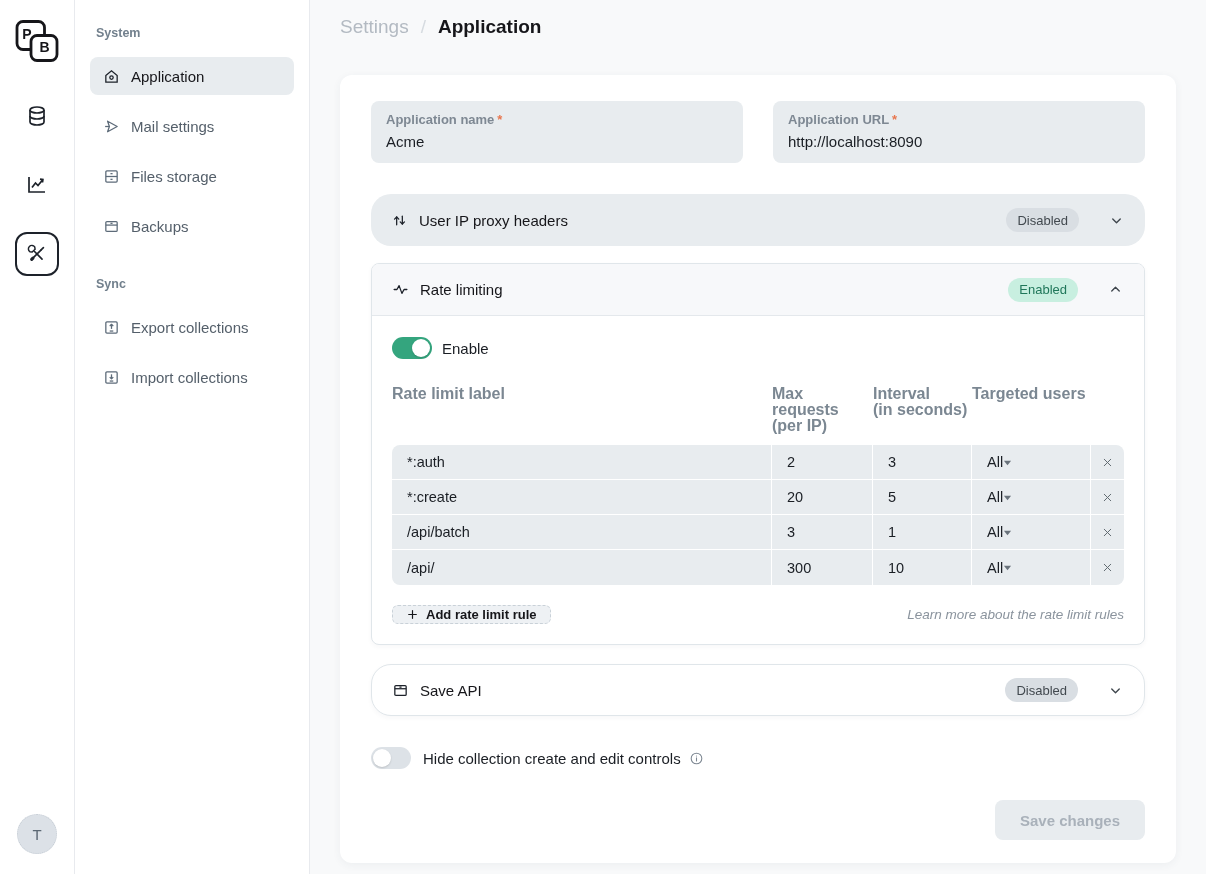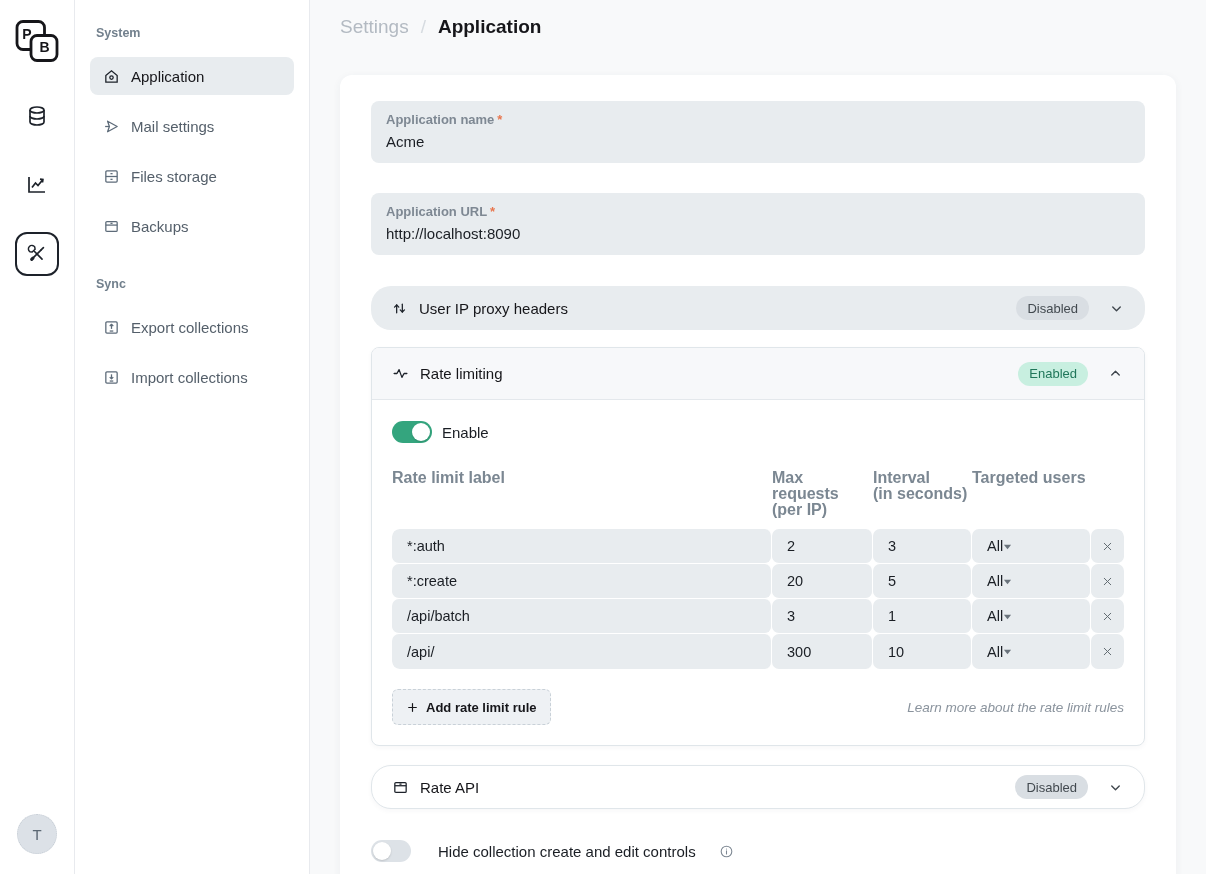--- a/index.html
+++ b/index.html
@@ -27,33 +27,33 @@
 
 .main { flex:1; background:#f8f9fa; padding:0 30px; overflow:hidden;}
 .breadcrumbs { padding-top:15px; display:flex; align-items:center; font-size:19px; line-height:24px;}
 .bc-parent { color:#b3bac2; }
 .bc-sep { color:#d6dbe0; margin:0 12px; font-weight:400;}
 .bc-current { color:#16161a; font-weight:700; }
 
 .card { margin-top:36px; background:#fff; border-radius:12px; box-shadow:0 2px 8px rgba(44,62,80,.06); padding:26px 31px 23px; }
 
 
-.fields { display:grid; grid-template-columns:1fr; gap:30px; margin-bottom:31px;}
+.fields { display:grid; grid-template-columns:1fr 1fr; gap:30px; margin-bottom:31px;}
 .field { background:#e8ecef; border-radius:8px; height:62px; padding:11px 15px 0; }
 .f-label { font-size:13px; font-weight:700; color:#7e8893; line-height:16px; display:flex;}
 .f-req { color:#e8764e; margin-left:3px; font-size:13px;}
 .f-value { font-size:15px; color:#1a1e24; margin-top:4px; line-height:19px;}
 
 
-.acc { height:44px; border-radius:20px; display:flex; align-items:center; padding:0 21px 0 20px; gap:11px; cursor:pointer;}
+.acc { height:52px; border-radius:20px; display:flex; align-items:center; padding:0 21px 0 20px; gap:11px; cursor:pointer;}
 .acc.gray { background:#e8ecef; margin-bottom:17px;}
 .acc.white { background:#fff; border:1px solid #e0e6ea; box-shadow:0 2px 5px rgba(44,62,80,.04); margin-bottom:30px;}
 .acc-icon { display:flex; color:#1d222a; }
 .acc-title { font-size:15px; color:#16161a; }
-.acc-right { margin-left:auto; display:flex; align-items:center; gap:20px;}
+.acc-right { margin-left:auto; display:flex; align-items:center; gap:30px;}
 .badge { height:24px; padding:0 11px; border-radius:12px; font-size:13px; display:flex; align-items:center;}
 .badge.gray { background:#d9dee3; color:#42494f;}
 .badge.green { background:#c8efe0; color:#20775a;}
 .chev { display:flex; color:#3f464d; }
 
 
 .panel { border:1px solid #e0e6ea; border-radius:8px; background:#fff; box-shadow:0 2px 5px rgba(44,62,80,.04); margin-bottom:19px; overflow:hidden;}
 .panel-head { height:52px; display:flex; align-items:center; gap:11px; padding:0 21px 0 20px; background:#f7f8fa; border-bottom:1px solid #e4e8ec; cursor:pointer;}
 .panel-body { padding:20px; }
 
@@ -63,32 +63,32 @@
 .toggle.off { background:#dde2e7; }
 .toggle .knob { width:18px; height:18px; background:#fff; border-radius:50%; position:absolute; top:2px; box-shadow:0 1px 2px rgba(0,0,0,.15);}
 .toggle.on .knob { right:2px; }
 .toggle.off .knob { left:2px; }
 .toggle-label { font-size:15px; color:#1a1e24; }
 
 .rl-grid { display:grid; grid-template-columns:380px 101px 99px 1fr 33px; }
 .rl-head { margin-top:26px; margin-bottom:11px; }
 .rl-head .hcell { font-size:16px; font-weight:700; color:#7b8792; line-height:16px;}
 .rl-table { border-radius:8px; overflow:hidden; }
-.rl-row .cell { background:#e8ecef; height:35px; display:flex; align-items:center; padding:0 15px; font-size:14.5px; color:#1a1e24; border-right:1px solid #fff;border-radius:7px;}
+.rl-row .cell { background:#e8ecef; height:35px; display:flex; align-items:center; padding:0 15px; font-size:14.5px; color:#1a1e24; border-right:1px solid #fff;}
 .rl-row:not(:last-child) .cell { border-bottom:1px solid #fff; }
 .rl-row .cell.last { border-right:none; justify-content:center; padding:0; color:#60696f;}
 .rl-row .cell.sel { justify-content:flex-start; }
 .caret { color:#6a737c; display:flex; }
 
 .panel-foot { margin-top:20px; display:flex; align-items:center; justify-content:space-between;}
-.add-btn { height:36px; background:#eef1f4; border:1px dashed #c9d1d8; border-radius:6px; display:inline-flex; align-items:center; gap:7px; padding:0 13px; font-size:13px; font-weight:700; color:#16161a; cursor:pointer; font-family:inherit;}
+.add-btn { height:19px; background:#eef1f4; border:1px dashed #c9d1d8; border-radius:6px; display:inline-flex; align-items:center; gap:7px; padding:0 13px; font-size:13px; font-weight:700; color:#16161a; cursor:pointer; font-family:inherit;}
 .learn { font-size:13.5px; font-style:italic; color:#8a939d;}
 
 
-.hide-row { display:flex; align-items:center; gap:27px; height:24px; margin-bottom:30px;}
+.hide-row { display:flex; align-items:center; gap:12px; height:24px; margin-bottom:30px;}
 .info-icon { display:flex; color:#7d8792; margin-left:-4px;}
 .save-row { display:flex; justify-content:flex-end; }
 .save-btn { height:40px; padding:0 25px; background:#e8ecef; color:#a9b1ba; border:none; border-radius:8px; font-size:15px; font-weight:700; font-family:inherit; cursor:default;}
 </style>
 </head>
 <body>
 
 <div class="app">
 
   <div class="rail">
@@ -379,21 +379,21 @@
       </div>
 
       <div class="acc white">
         <span class="acc-icon">
           <svg width="17" height="17" viewBox="0 0 24 24" fill="none" stroke="currentColor" stroke-width="1.8">
             <rect x="4" y="5" width="16" height="14" rx="1.5"></rect>
             <path d="M4 9.5h16"></path>
             <path d="M10.5 7.2h3"></path>
           </svg>
         </span>
-        <span class="acc-title">Rate API</span>
+        <span class="acc-title">Save API</span>
         <span class="acc-right">
           <span class="badge gray">Disabled</span>
           <span class="chev">
             <svg width="15" height="15" viewBox="0 0 24 24" fill="none" stroke="currentColor" stroke-width="2.2" stroke-linecap="round" stroke-linejoin="round">
                 <path d="M6 9.5 12 15.5 18 9.5"></path>
               </svg>
           </span>
         </span>
       </div>
 

